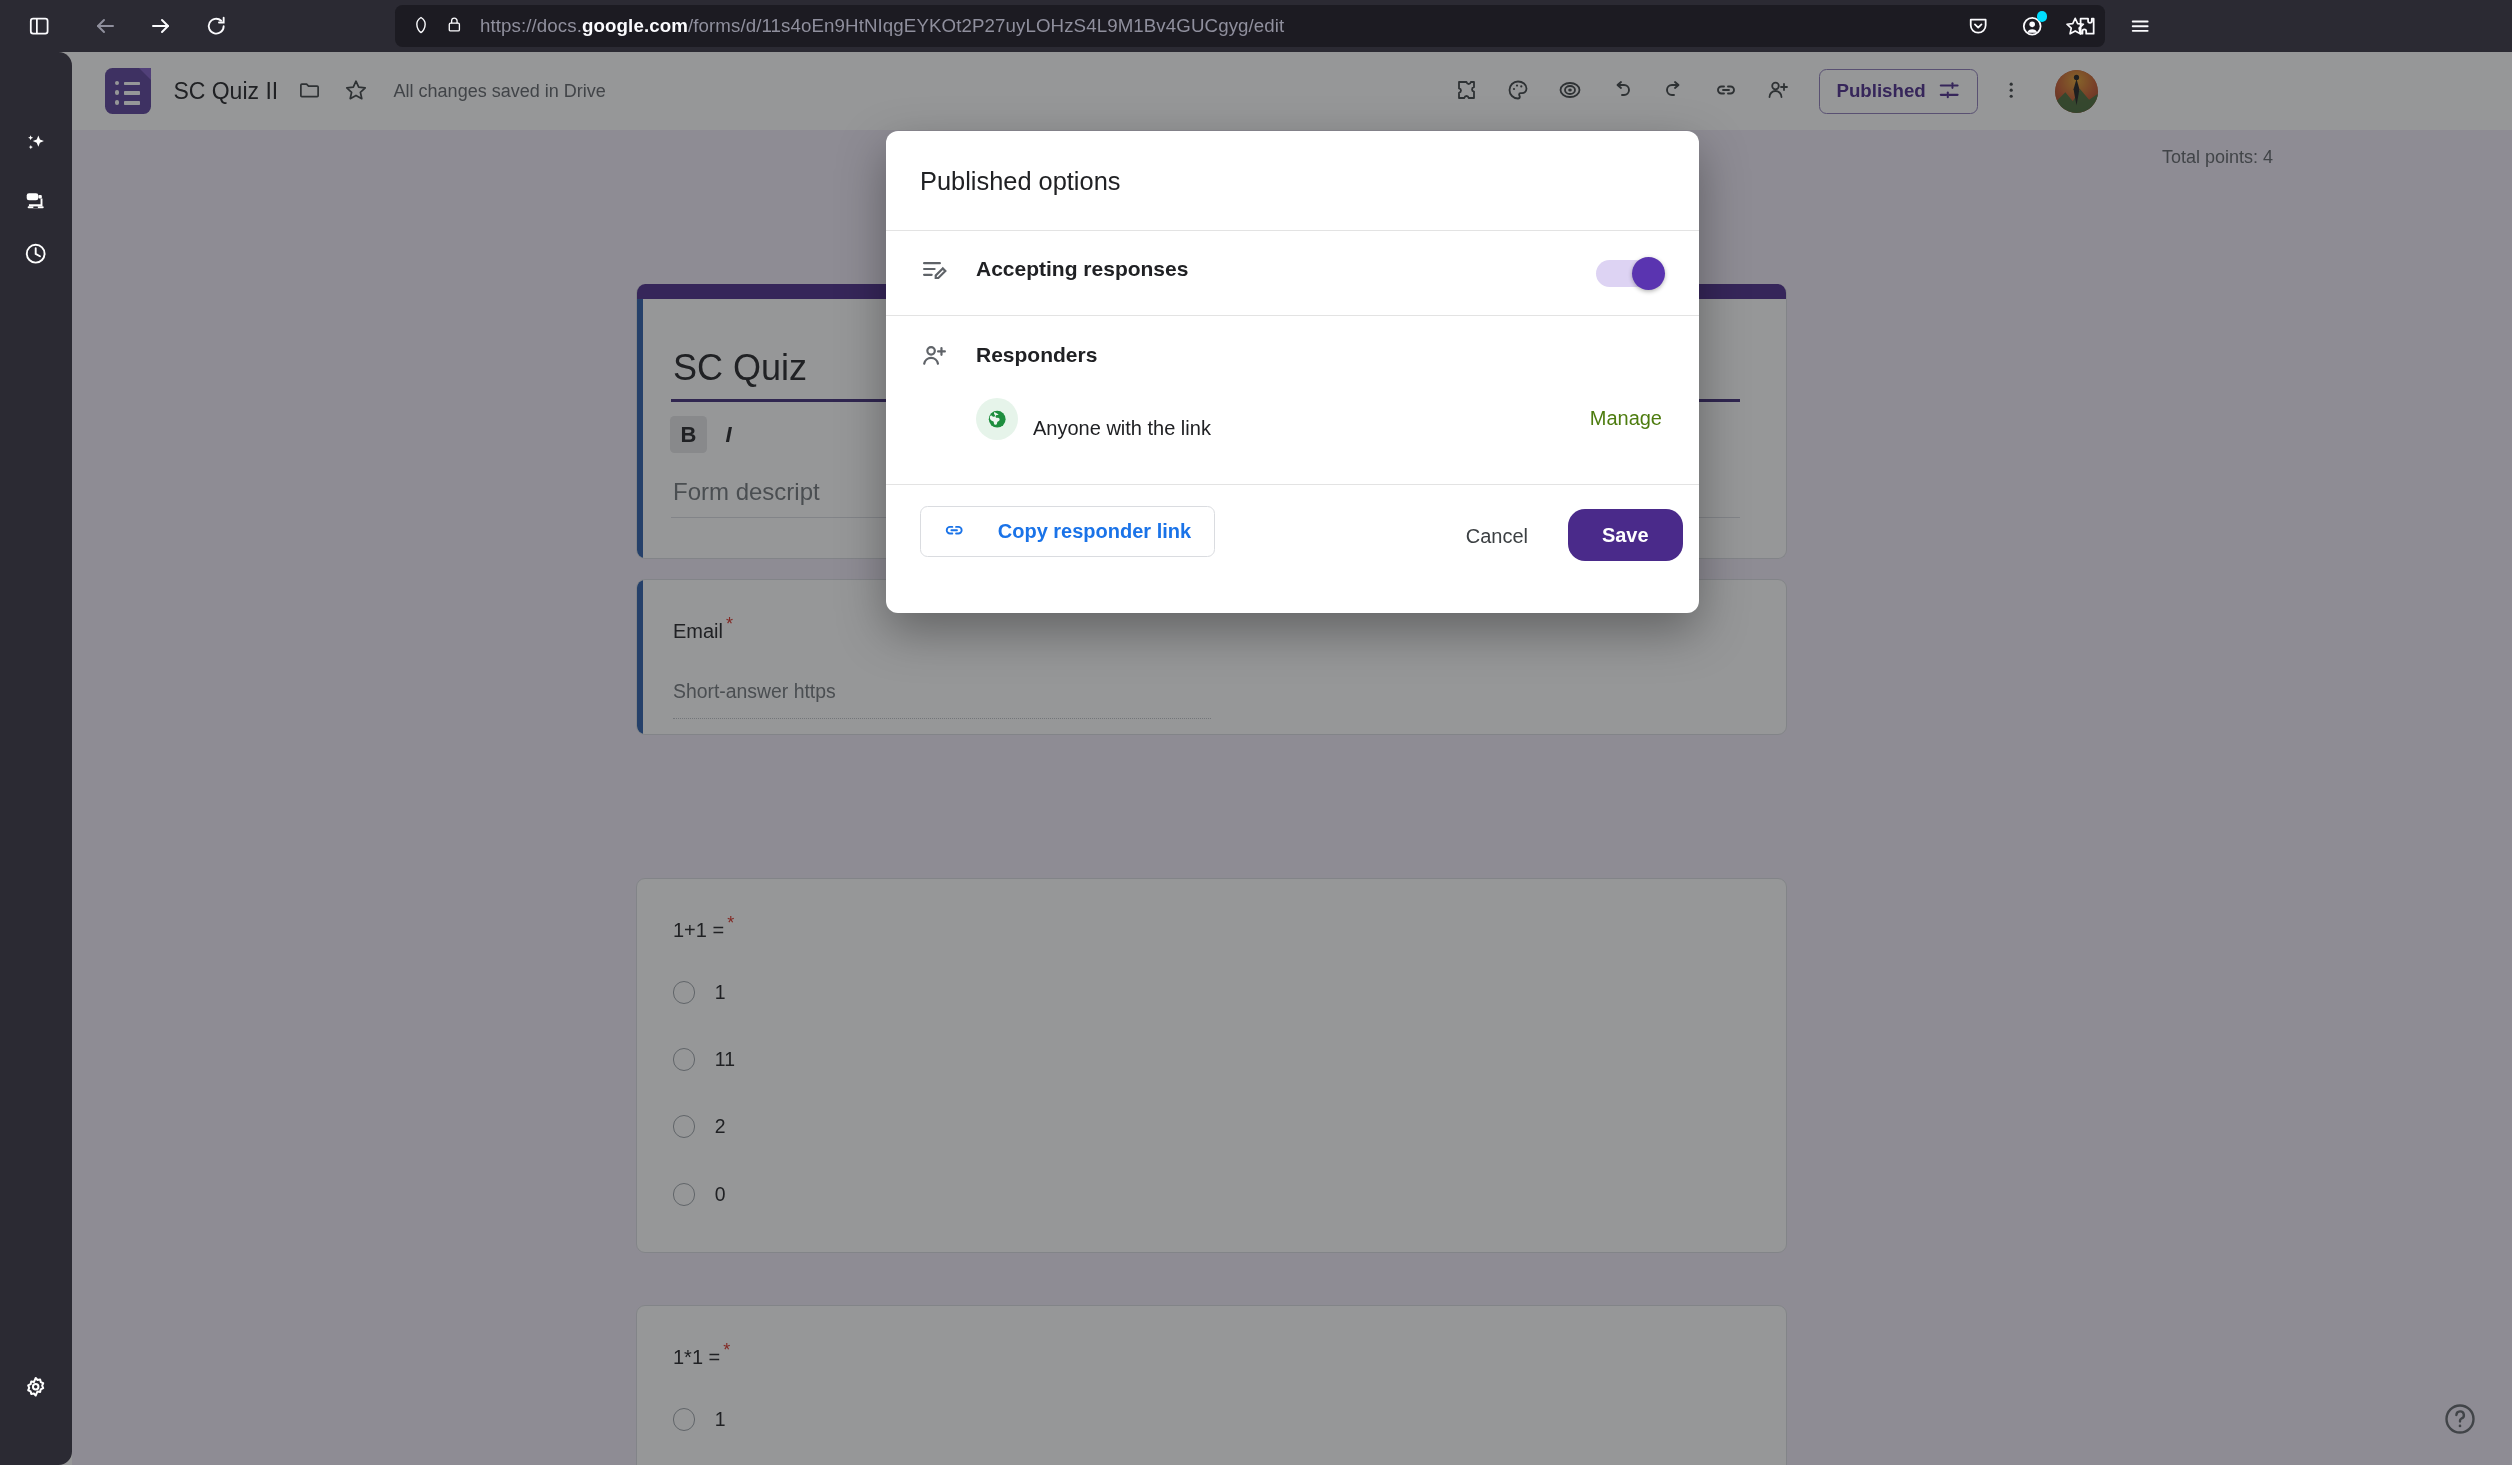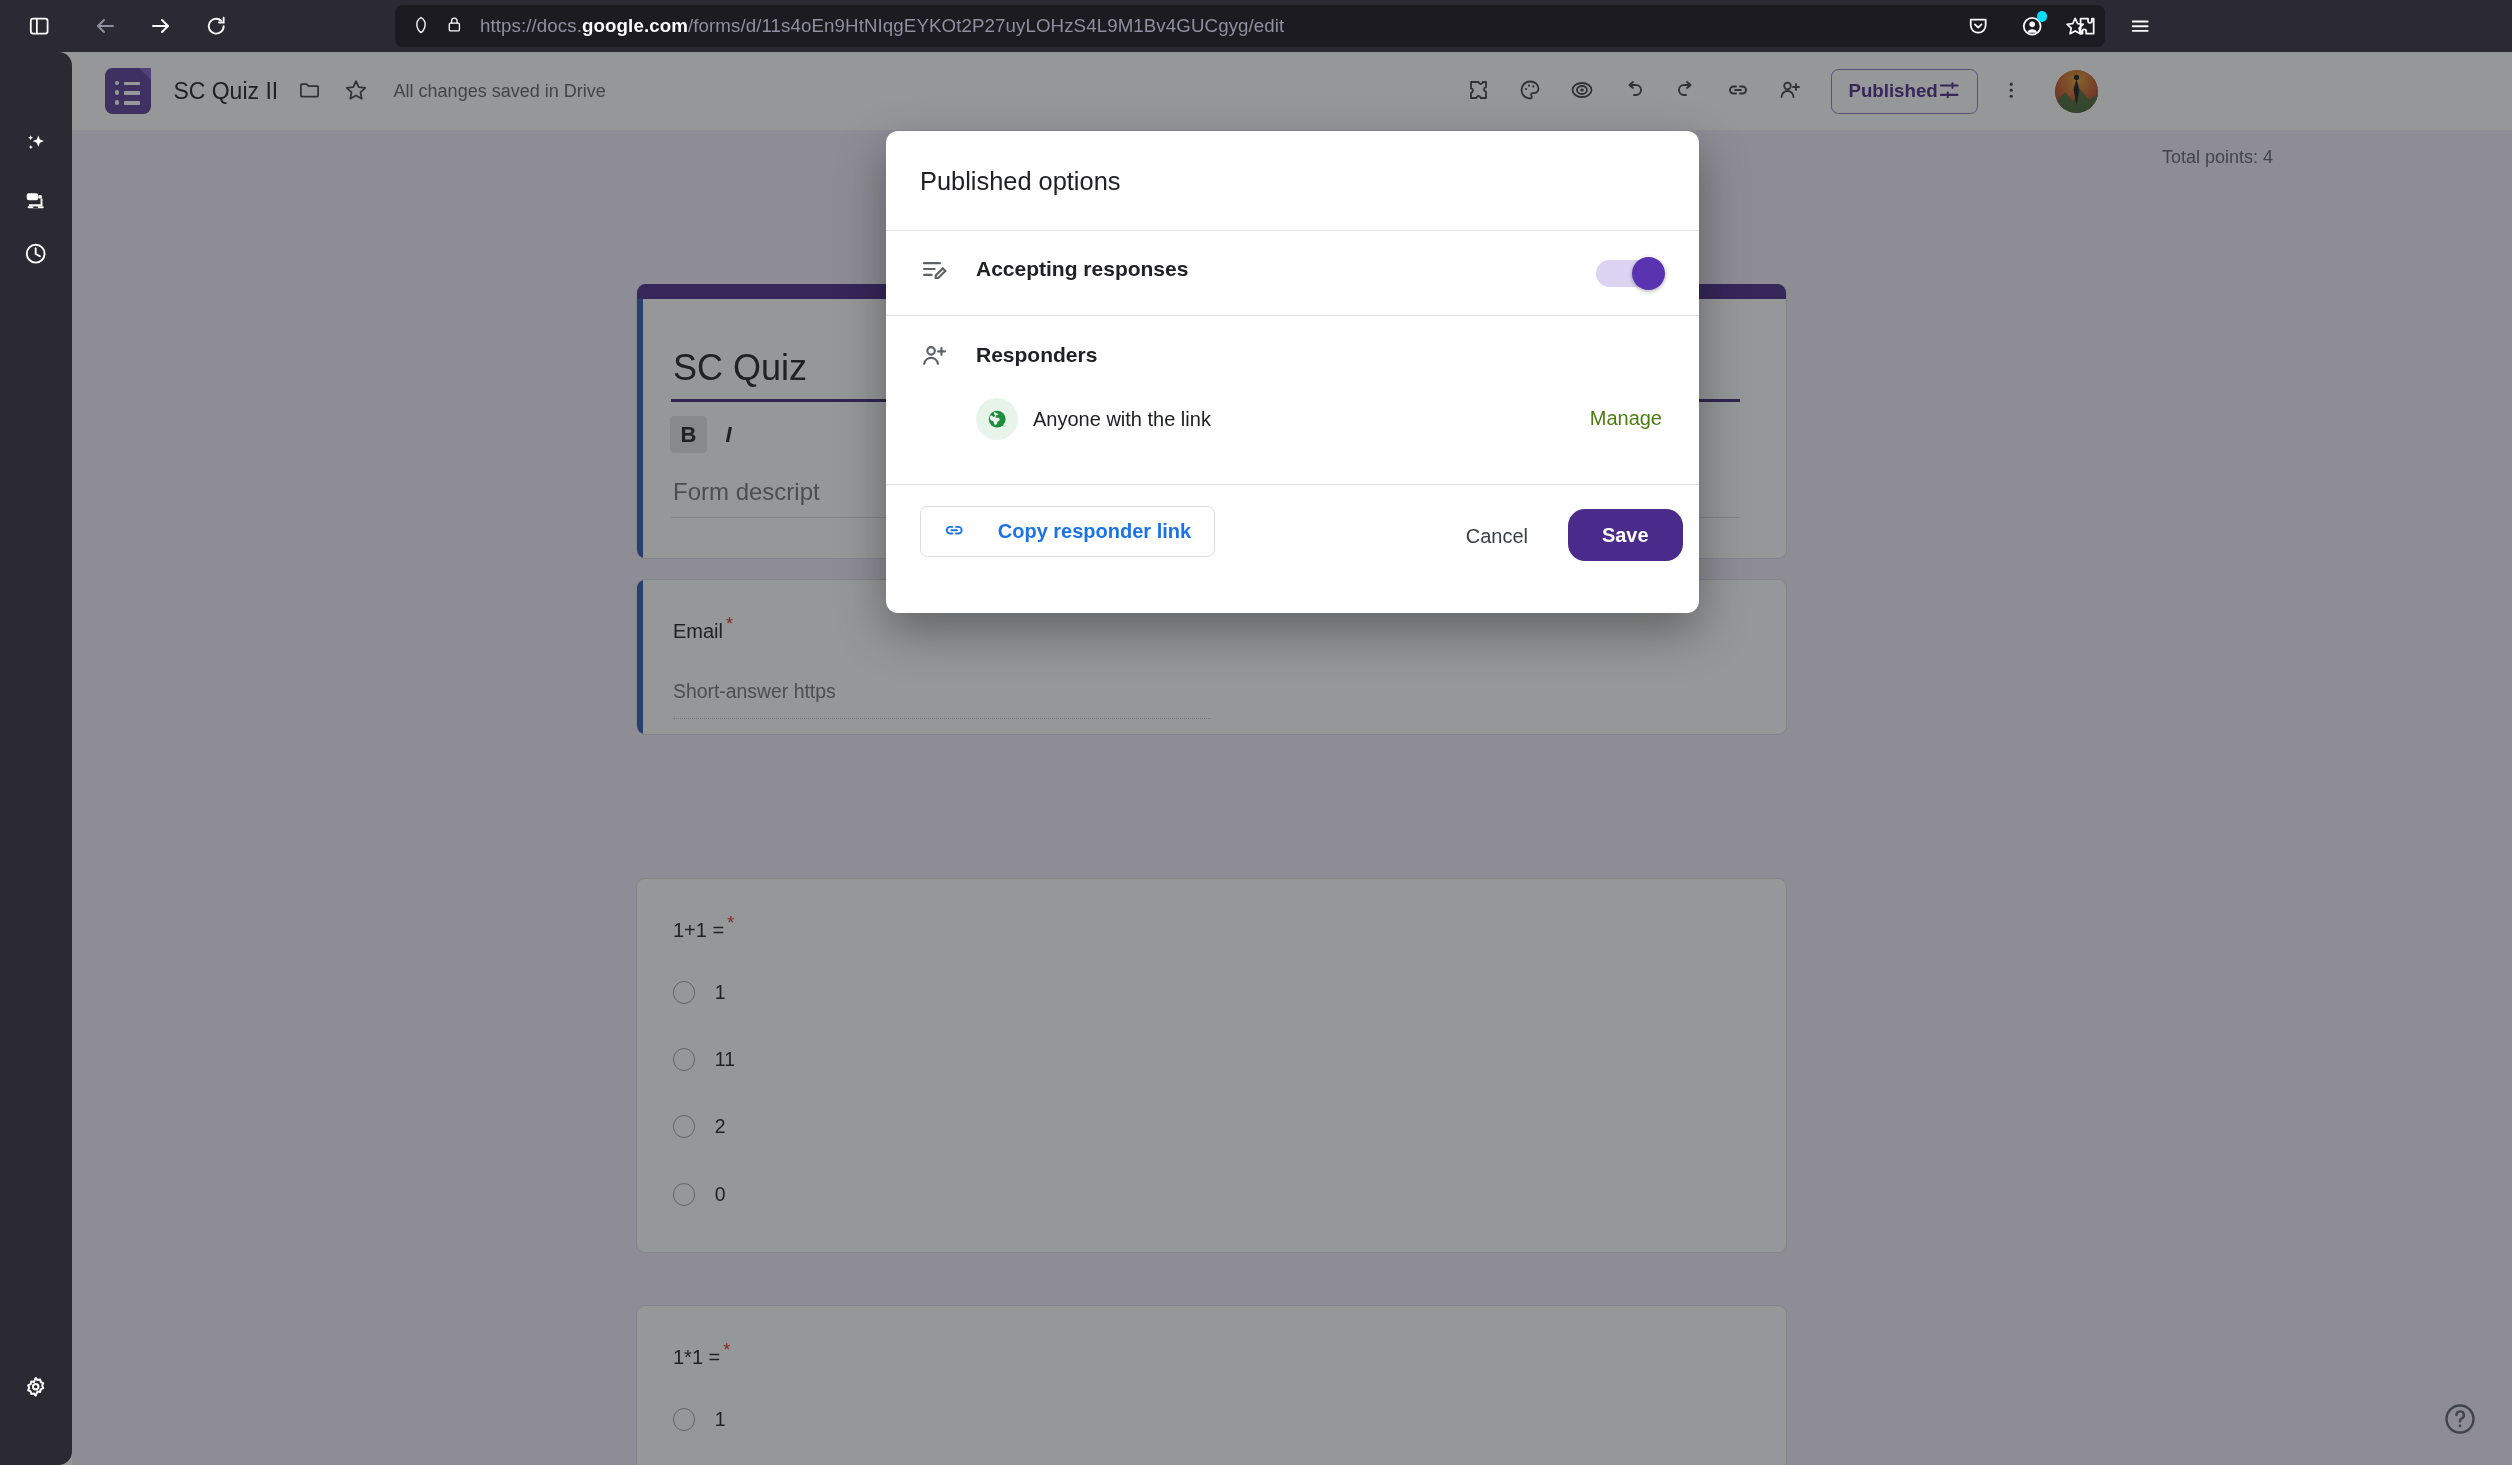--- a/index.html
+++ b/index.html
@@ -151,21 +151,21 @@
   }
   .hdr-icon-btn {
     width: 46px; height: 46px;
     display:flex; align-items:center; justify-content:center;
     border-radius: 50%;
   }
   #published-btn {
     height: 45px;
     border: 1.5px solid #8c7ab8;
     border-radius: 7.5px;
-    display: flex; align-items: center; 
+    display: flex; align-items: center; gap: 12px;
     padding: 0 16.4px;
     margin-left: 12px; margin-right: 4.5px;
   }
   #published-btn-label {
     font-size: 18.7px; color: #4a2a8a; font-weight: 600;
     white-space: nowrap;
   }
   #avatar {
     width: 43px; height: 43px; border-radius: 50%;
     margin-left: 15px;
@@ -326,21 +326,21 @@
     background: #e3e3e3;
   }
   #responders-section { position: absolute; left:0; top: 185px; width: 100%; height: 168px; }
   #responders-icon { position: absolute; left: 34px; top: 26px; }
   #responders-label {
     position: absolute; left: 90px; top: 27px;
     font-size: 21px; color: #202124; font-weight: 600;
   }
   #responder-audience-row {
     position: absolute; left: 90px; top: 82px;
-    display: flex; align-items: center;
+    display: flex; align-items: flex-end;
   }
   #globe-badge {
     width: 42px; height: 42px; border-radius: 50%;
     background: #e6f4ea;
     display: flex; align-items: center; justify-content: center;
     flex: 0 0 auto;
   }
   #responder-audience-label {
     margin-left: 15px;
     font-size: 20px; color: #202124;

